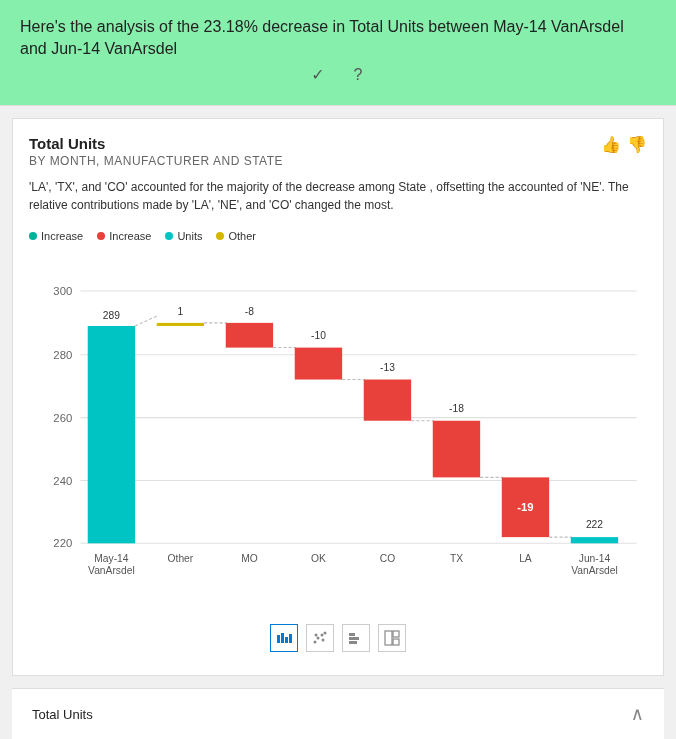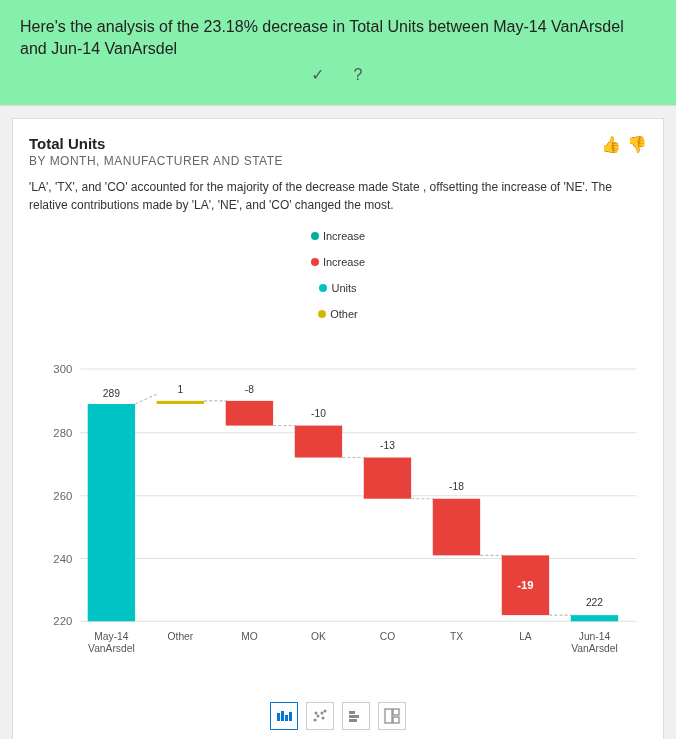--- a/index.html
+++ b/index.html
@@ -93,21 +93,20 @@
       margin: 10px 0 16px 0;
     }
 
     
     .legend {
       display: flex;
       gap: 14px;
       align-items: center;
       margin-bottom: 8px;
       flex-wrap: wrap;
-      flex-direction: column;
     }
     .legend-item {
       display: flex;
       align-items: center;
       gap: 4px;
       font-size: 11px;
       color: #333;
     }
     .legend-dot {
       width: 8px;
@@ -185,21 +184,21 @@
     <div>
       <div class="card-title">Total Units</div>
       <div class="card-subtitle">BY MONTH, MANUFACTURER AND STATE</div>
     </div>
     <div class="card-feedback">
       <span class="feedback-btn">👍</span>
       <span class="feedback-btn">👎</span>
     </div>
   </div>
 
-  <div class="card-description">'LA', 'TX', and 'CO' accounted for the majority of the decrease made State , offsetting the increase of 'NE'. The relative contributions made by 'LA', 'NE', and 'CO' changed the most.</div>
+  <div class="card-description">'LA', 'TX', and 'CO' accounted for the majority of the decrease among State , offsetting the accounted of 'NE'. The relative contributions made by 'LA', 'NE', and 'CO' changed the most.</div>
 
   <div class="legend">
     <div class="legend-item">
       <div class="legend-dot" style="background:#00b09b;"></div>
       <span>Increase</span>
     </div>
     <div class="legend-item">
       <div class="legend-dot" style="background:#e8403a;"></div>
       <span>Increase</span>
     </div>

